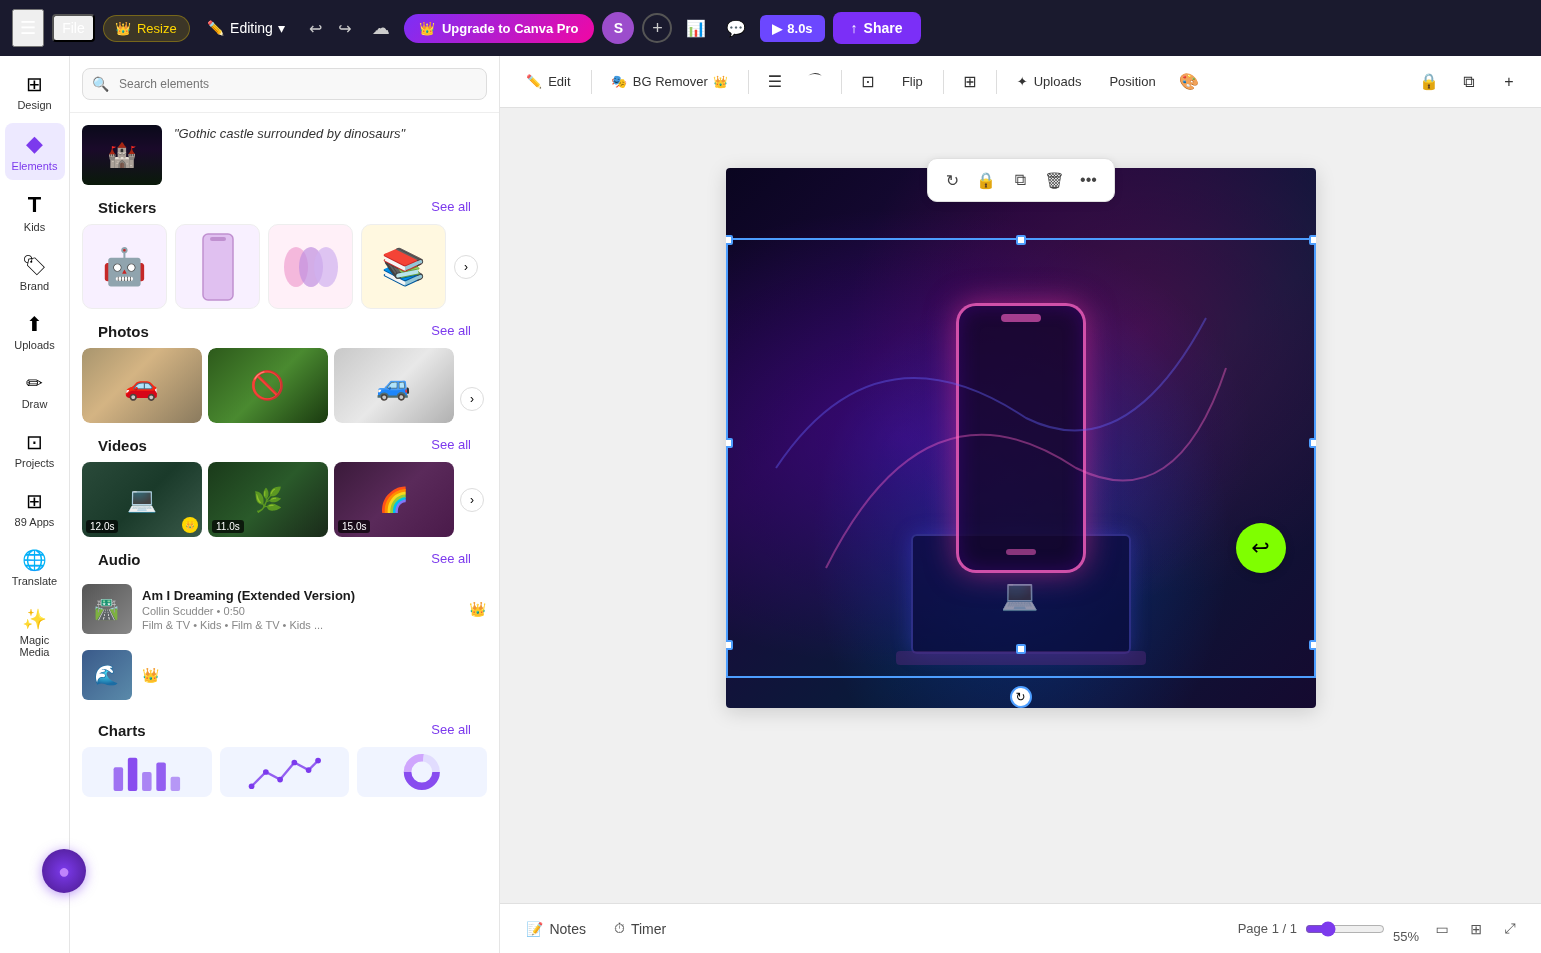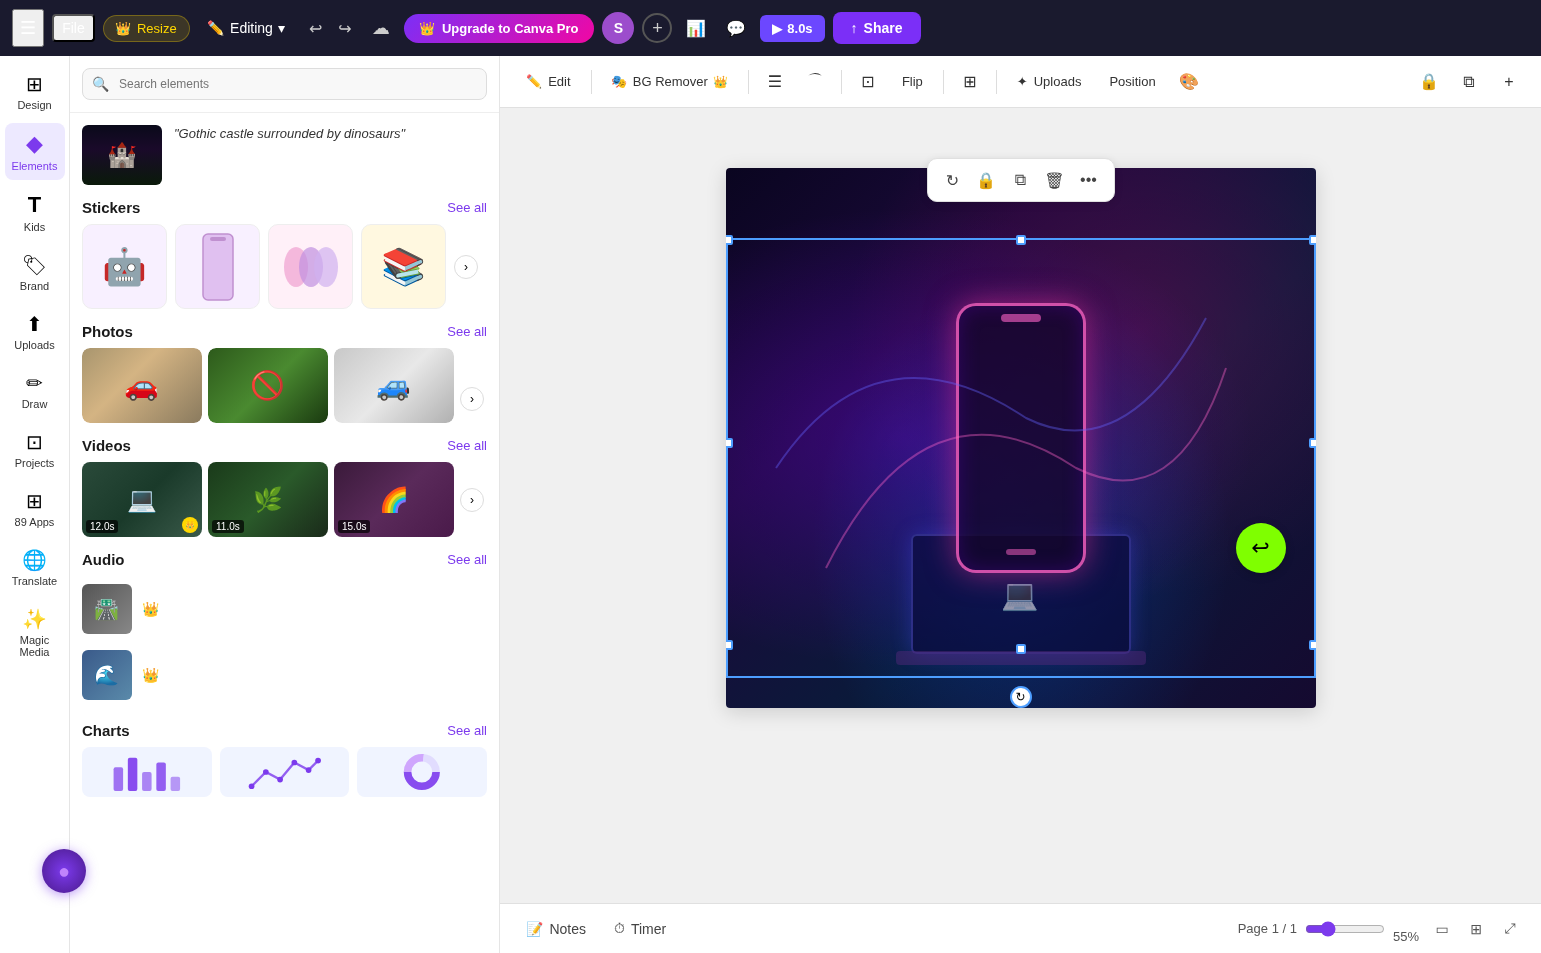--- a/index.html
+++ b/index.html
@@ -174,22 +174,22 @@
       background: linear-gradient(to bottom, #0a0a1a 0%, #1a0a2a 40%, #0a1a0a 100%);
       display: flex; align-items: center; justify-content: center;
       font-size: 24px;
     }
     .ai-result-text { font-size: 13px; color: #333; font-style: italic; line-height: 1.4; }
 
     
     .section-header {
       display: flex;
       justify-content: space-between;
-      align-items: center;
-      margin: 14px 0 8px;
+      align-items: flex-start;
+      margin: 14px 16px 8px;
     }
     .section-title { font-size: 15px; font-weight: 700; color: #1a1a1a; }
     .see-all { font-size: 13px; color: #7c3aed; cursor: pointer; font-weight: 500; }
 
     
     .stickers-row {
       display: flex;
       gap: 8px;
       overflow-x: hidden;
       align-items: center;
@@ -715,20 +715,29 @@
         </div>
         <div class="sticker-arrow">›</div>
       </div>
 
       <div class="section-header">
         <span class="section-title">Audio</span>
         <span class="see-all">See all</span>
       </div>
       <div class="audio-item">
         <div class="audio-thumb audio-thumb-1" style="display:flex;align-items:center;justify-content:center;font-size:20px;">🛣️</div>
+        <div class="audio-info">
+          <div class="audio-title">Am I Dreaming (Extended Version)</div>
+          <div class="audio-meta">
+            <span>Collin Scudder</span>
+            <span> • </span>
+            <span>0:50</span>
+          </div>
+          <div class="audio-meta">Film &amp; TV • Kids • Film &amp; TV • Kids ...</div>
+        </div>
         <span class="audio-crown">👑</span>
       </div>
       <div class="audio-item">
         <div class="audio-thumb audio-thumb-2" style="display:flex;align-items:center;justify-content:center;font-size:20px;">🌊</div>
         <span class="audio-crown">👑</span>
       </div>
 
       <div class="section-charts">
         <div class="section-header">
           <span class="section-title">Charts</span>

